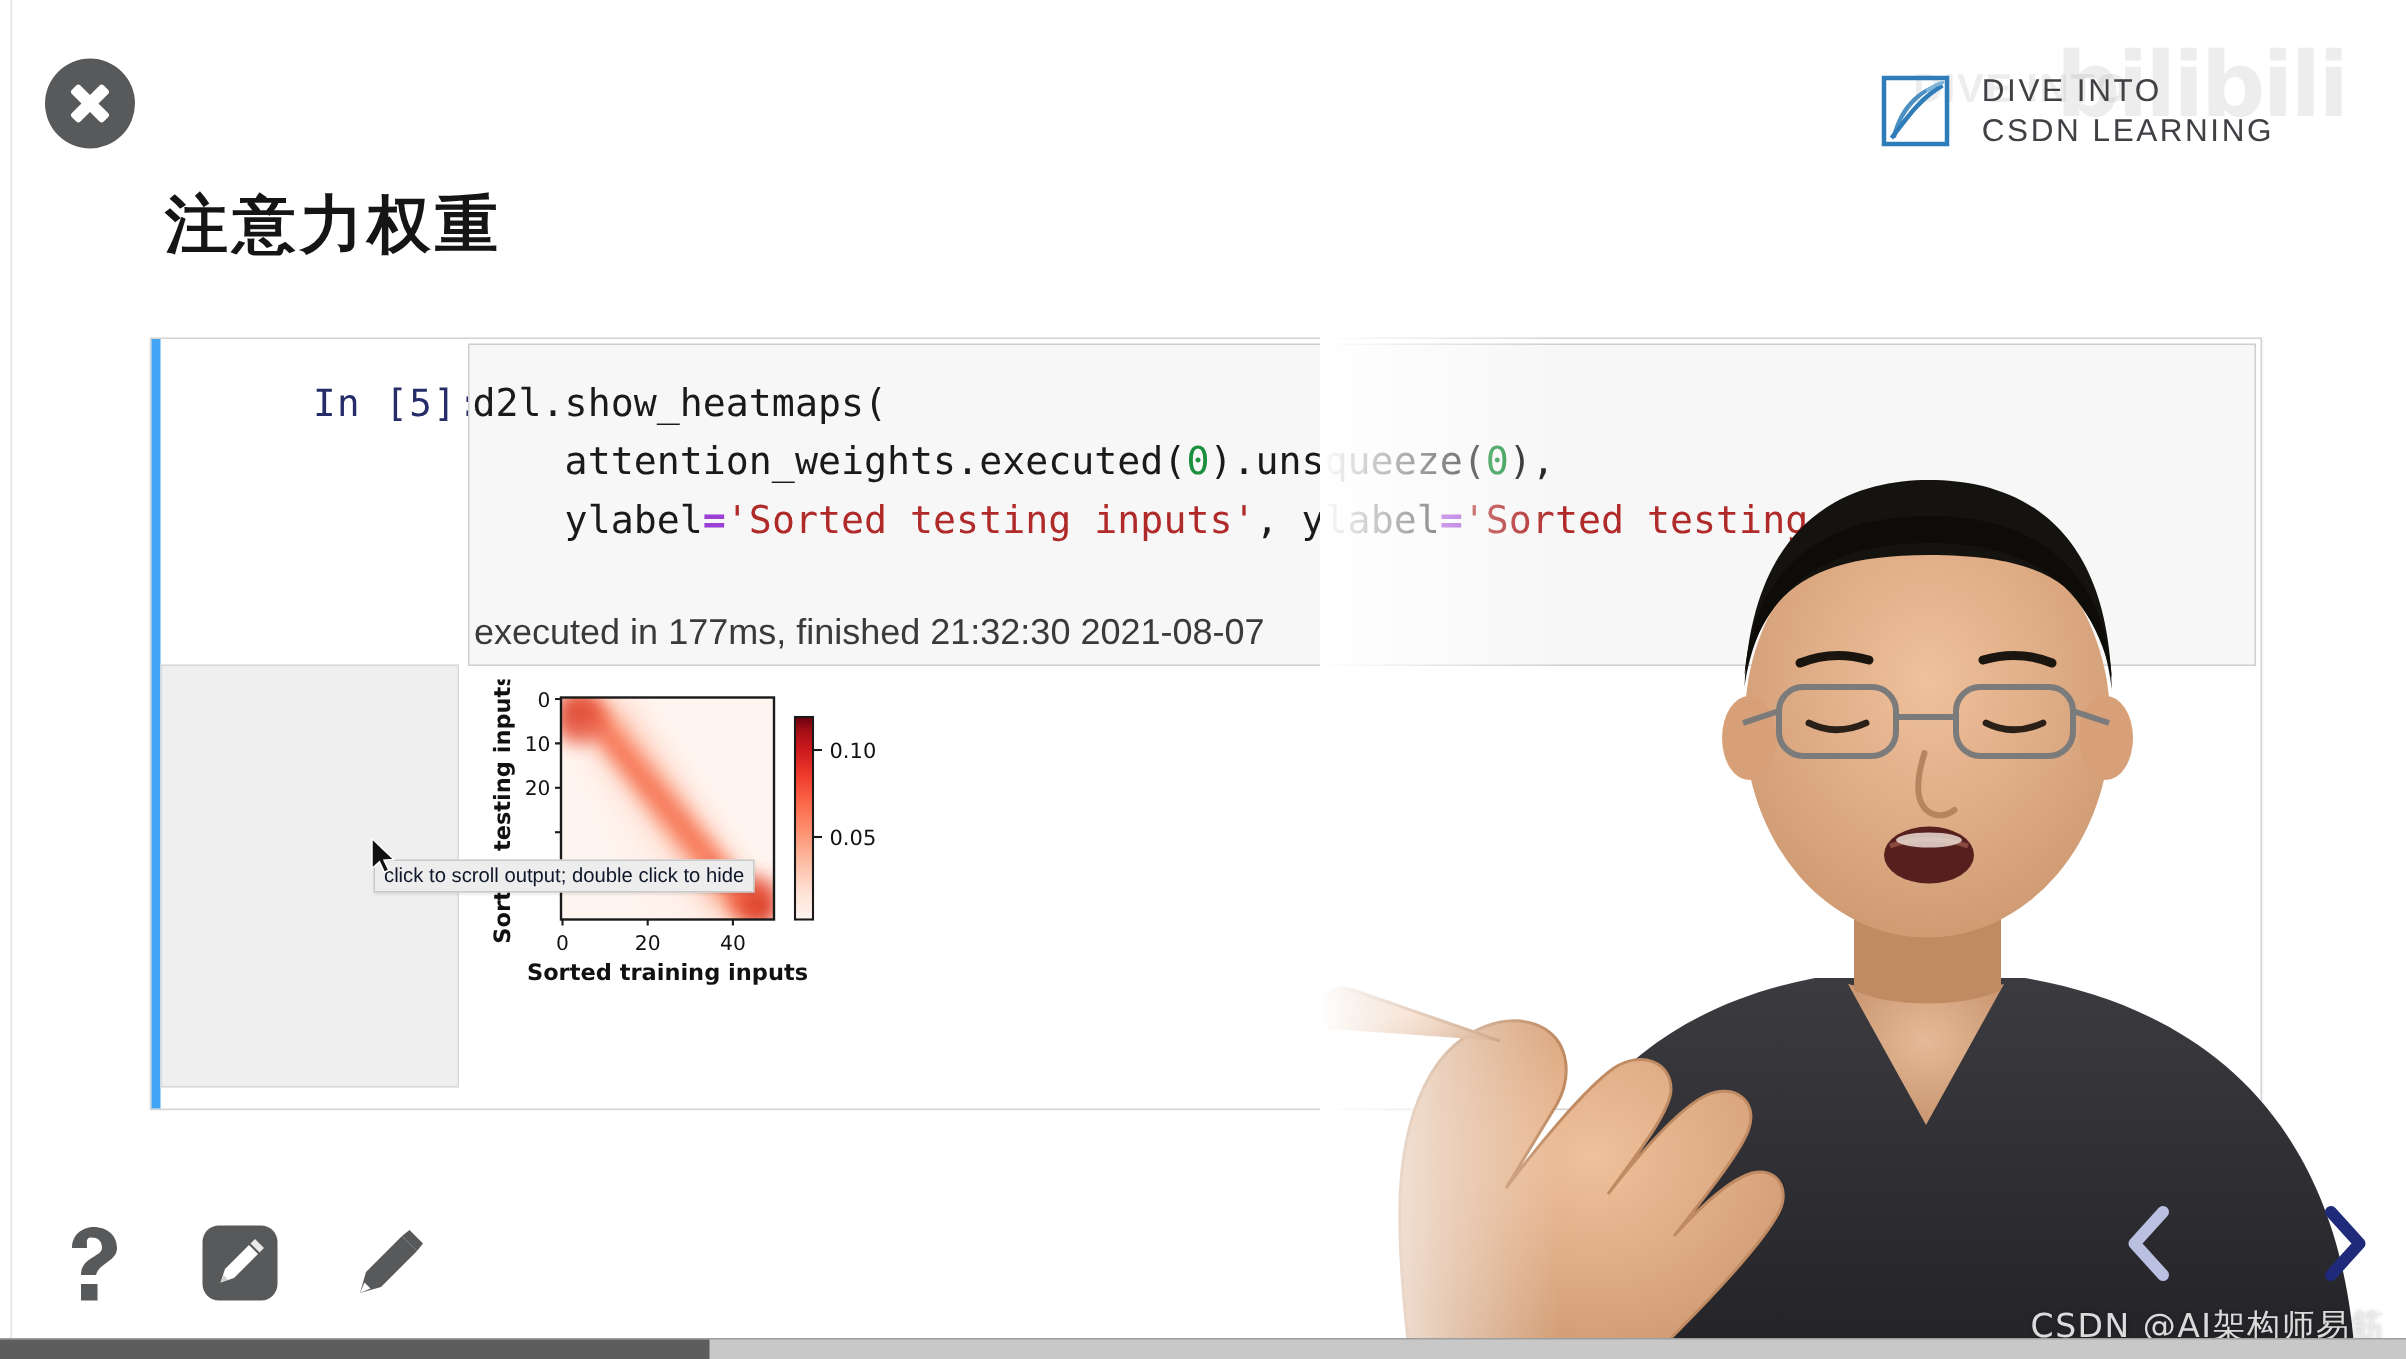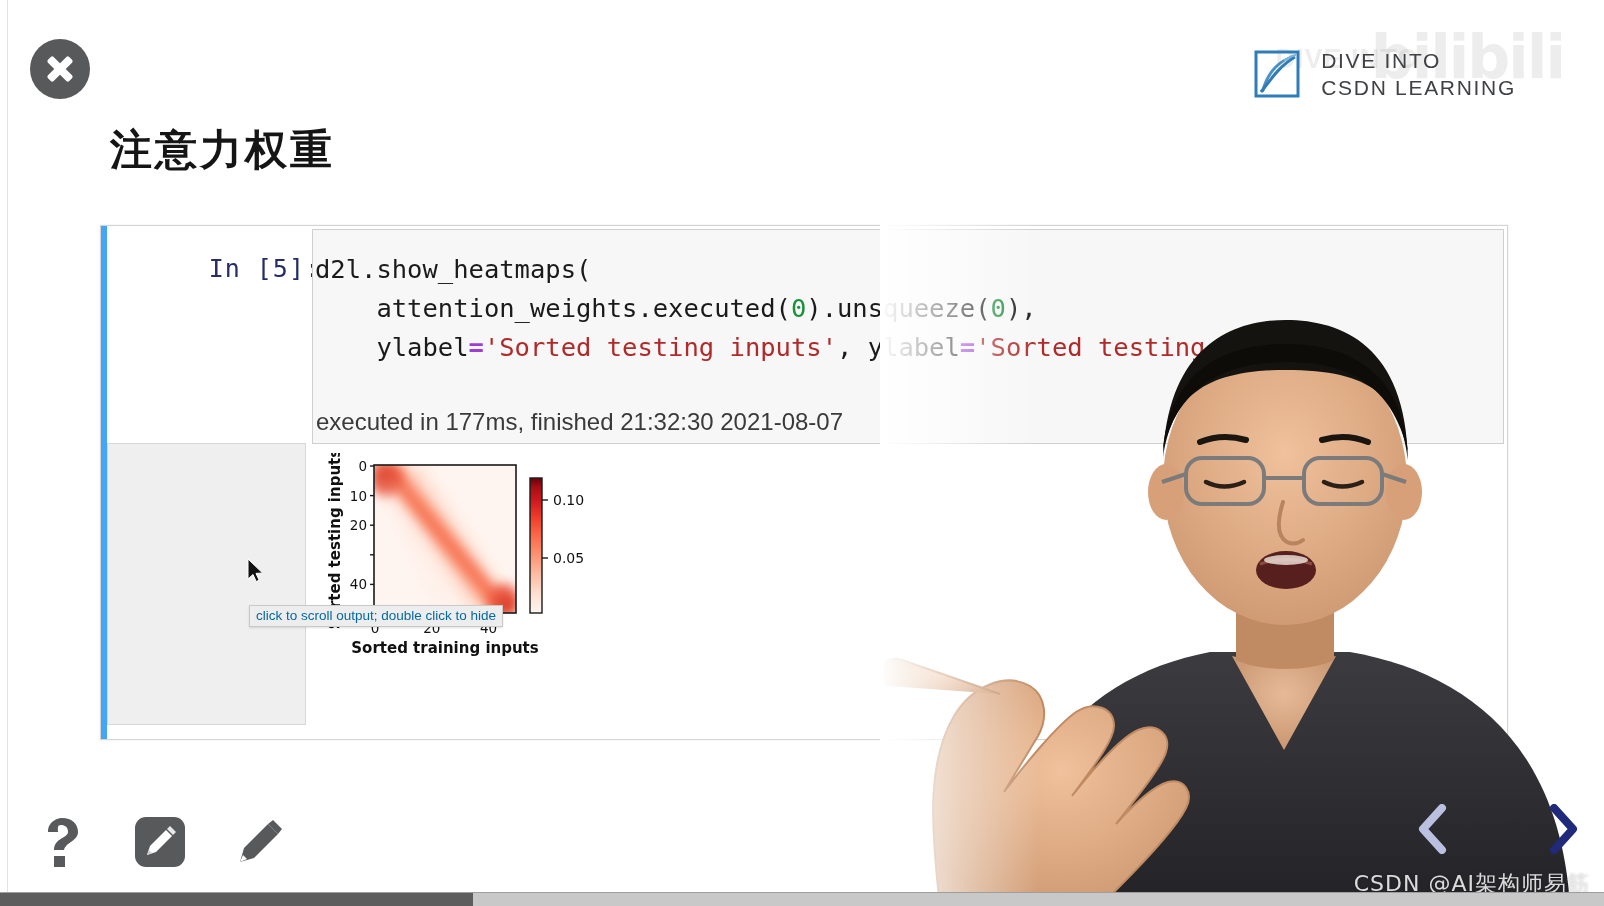--- a/index.html
+++ b/index.html
@@ -236,25 +236,24 @@
   }
 
   
   #scroll-tooltip {
     position: absolute;
     left: 249px; top: 573px;
     background: #ededed;
     border: 1px solid #c9c9c9;
     padding: 2px 6px 3px 6px;
     font-size: 13.5px;
-    color: #0369a1;
+    color: #0f172a;
     white-space: nowrap;
     z-index: 40;
     box-shadow: 0 1px 2px rgba(0,0,0,0.12);
-    margin-top: 32px;
   }
   #mouse-cursor {
     position: absolute;
     left: 246px; top: 558px;
     z-index: 41;
     pointer-events: none;
   }
 
   
   #page-scrollbar {

